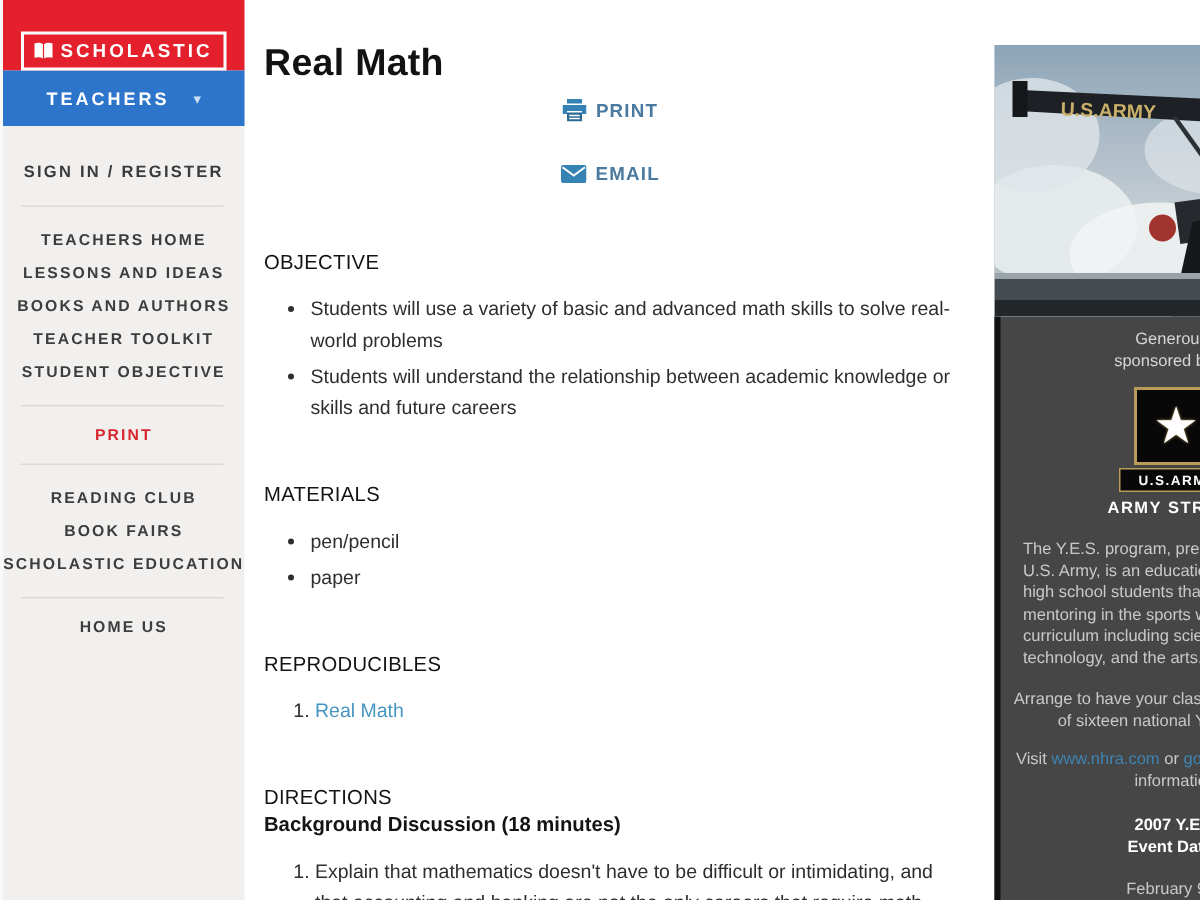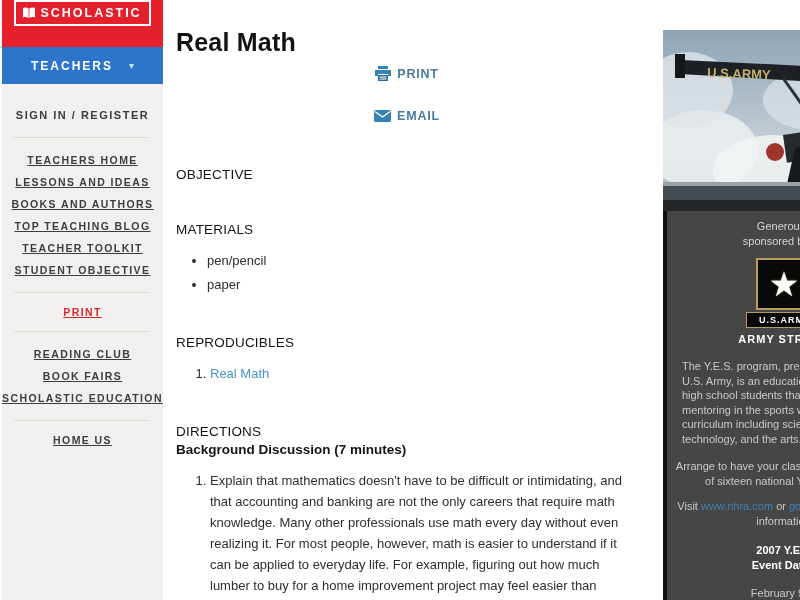--- a/index.html
+++ b/index.html
@@ -4,31 +4,31 @@
 <style>
   * { margin:0; padding:0; box-sizing:border-box; }
   html,body { width:800px; height:600px; }
   body {
     position:relative; overflow:hidden; background:#fff;
     font-family:"Liberation Sans", sans-serif; color:#2e2e2e;
   }
 
   
   .sidebar { position:absolute; left:0; top:0; width:163px; height:600px; background:#f2f0ee; border-left:2px solid #fbfafa; }
-  .logo-block { height:47px; background:#e4202c; display:flex; align-items:flex-start; justify-content:center; }
+  .logo-block { height:47px; background:#e4202c; display:flex; align-items:flex-end; justify-content:center; }
   .logo-box { border:2px solid #fff; padding:4px 7px 4px 6px; display:flex; align-items:center; gap:4px; }
   .logo-text { color:#fff; font-weight:bold; font-size:12.5px; letter-spacing:2px; }
   .book-icon svg { display:block; }
   .teachers-bar { height:37px; background:#2d74cb; display:flex; align-items:center; justify-content:center; gap:16px; cursor:pointer; }
   .teachers-label { color:#fff; font-weight:bold; font-size:12px; letter-spacing:2px; }
   .chev { color:#cfe0f5; font-size:10px; }
   .signin { padding:25px 0 16px; text-align:center; font-size:11px; font-weight:bold; letter-spacing:1.5px; color:#3a3a3a; cursor:pointer; }
   .divider { border:0; border-top:1px solid #dcd8d4; margin:0 14px 0 12px; }
   .navgroup { padding:11px 0; }
-  .nav-item { text-align:center; font-size:10.5px; font-weight:bold; letter-spacing:1.4px; color:#3d3d3d; padding:5px 0; cursor:pointer; white-space:nowrap;text-decoration:underline; }
+  .nav-item { text-align:center; font-size:10.5px; font-weight:bold; letter-spacing:1.4px; color:#3d3d3d; padding:5px 0; cursor:pointer; white-space:nowrap; }
   .nav-item.shop { color:#d8262e; padding:13px 0; }
   .nav-item.about { padding-top:13px; }
 
   
   .main { position:absolute; left:176px; top:0; width:462px; }
   .page-title { margin-top:28px; font-size:25px; font-weight:bold; color:#121212; letter-spacing:0.2px; }
   .actions { margin-top:9px; display:flex; gap:28px; align-items:center;flex-direction:column; }
   .action { display:flex; align-items:center; gap:6px; color:#4a7aa0; font-weight:bold; font-size:12.5px; letter-spacing:0.8px; cursor:pointer; }
   .action svg { display:block; }
   .sec-h { font-size:13.5px; font-weight:normal; color:#141414; letter-spacing:0.2px; }
@@ -76,21 +76,20 @@
   <div class="teachers-bar">
     <span class="teachers-label">TEACHERS</span>
     <span class="chev">▾</span>
   </div>
   <div class="signin">SIGN IN / REGISTER</div>
   <hr class="divider">
   <div class="navgroup">
     <div class="nav-item">TEACHERS HOME</div>
     <div class="nav-item">LESSONS AND IDEAS</div>
     <div class="nav-item">BOOKS AND AUTHORS</div>
-    <div class="nav-item">TOP TEACHING BLOG</div>
     <div class="nav-item">TEACHER TOOLKIT</div>
     <div class="nav-item">STUDENT OBJECTIVE</div>
   </div>
   <hr class="divider">
   <div class="nav-item shop">PRINT</div>
   <hr class="divider">
   <div class="navgroup">
     <div class="nav-item">READING CLUB</div>
     <div class="nav-item">BOOK FAIRS</div>
     <div class="nav-item">SCHOLASTIC EDUCATION</div>
@@ -119,34 +118,38 @@
         <svg width="17" height="12" viewBox="0 0 17 12">
             <rect width="17" height="12" rx="1.5" fill="#3583b5"></rect>
             <path d="M1 1.5 8.5 7 16 1.5" stroke="#fff" stroke-width="1.4" fill="none"></path>
           </svg>
       </span>
       <span>EMAIL</span>
     </div>
   </div>
 
   <div class="sec-h mt-obj">OBJECTIVE</div>
+  <ul class="blist">
+    <li>Students will use a variety of basic and advanced math skills to solve real-world problems</li>
+    <li>Students will understand the relationship between academic knowledge or skills and future careers</li>
+  </ul>
 
   <div class="sec-h mt-sec">MATERIALS</div>
   <ul class="blist">
     <li>pen/pencil</li>
     <li>paper</li>
   </ul>
 
   <div class="sec-h mt-sec">REPRODUCIBLES</div>
   <ol class="nlist">
     <li><span class="link">Real Math</span></li>
   </ol>
 
   <div class="sec-h mt-sec">DIRECTIONS</div>
-  <div class="subhead">Background Discussion (7 minutes)</div>
+  <div class="subhead">Background Discussion (18 minutes)</div>
   <ol class="nlist">
     <li>Explain that mathematics doesn't have to be difficult or intimidating, and that accounting and banking are not the only careers that require math knowledge. Many other professionals use math every day without even realizing it. For most people, however, math is easier to understand if it can be applied to everyday life. For example, figuring out how much lumber to buy for a home improvement project may feel easier than completing geometry homework, and calculating what percentage of your paycheck is needed to pay a cell phone bill might seem simpler than finishing a word problem. However, the math involved is the same.</li>
 
   </ol>
 </div>
 
 <div class="ad">
   <div class="photo">
     <svg width="240" height="181" viewBox="0 0 240 181">
       <defs>

